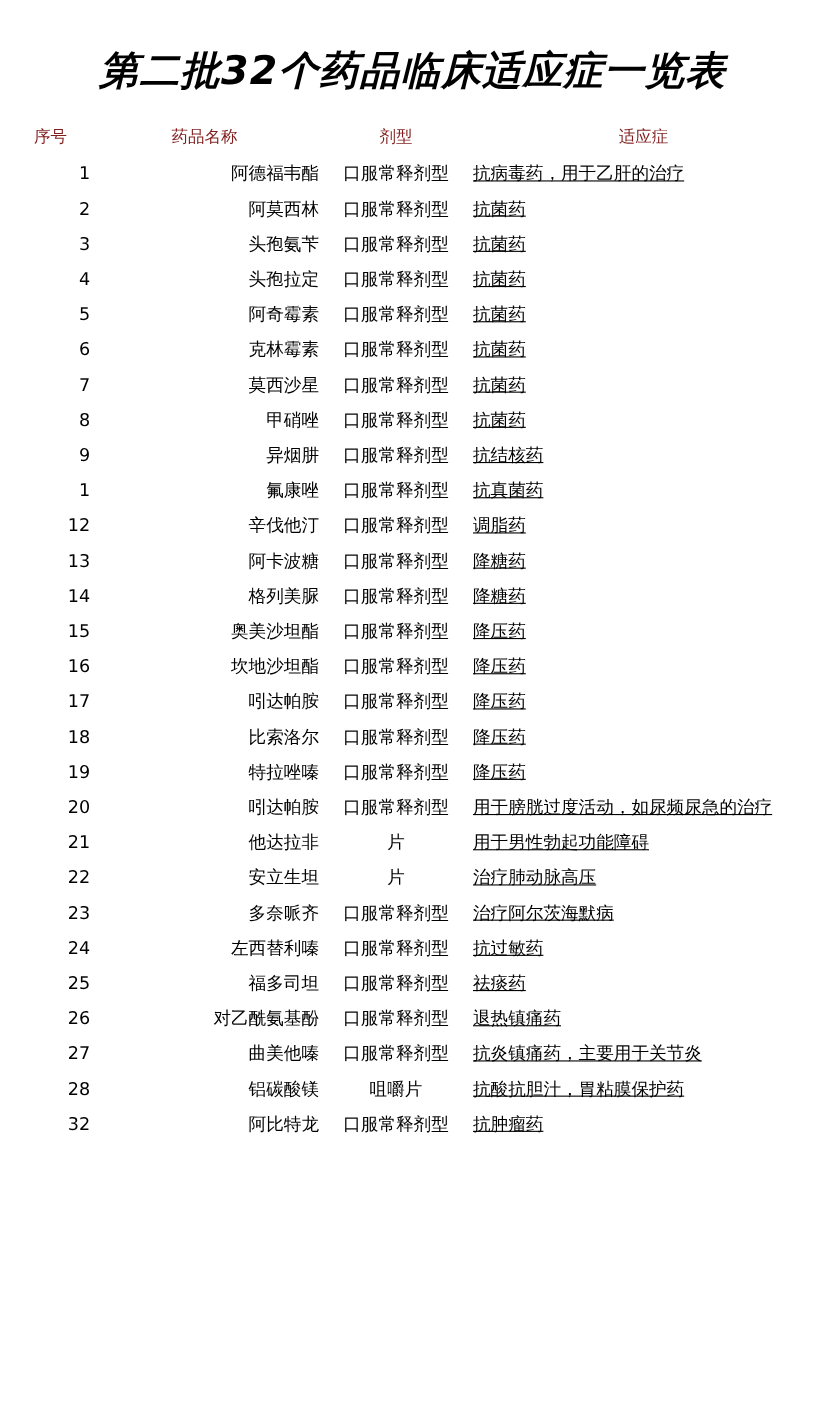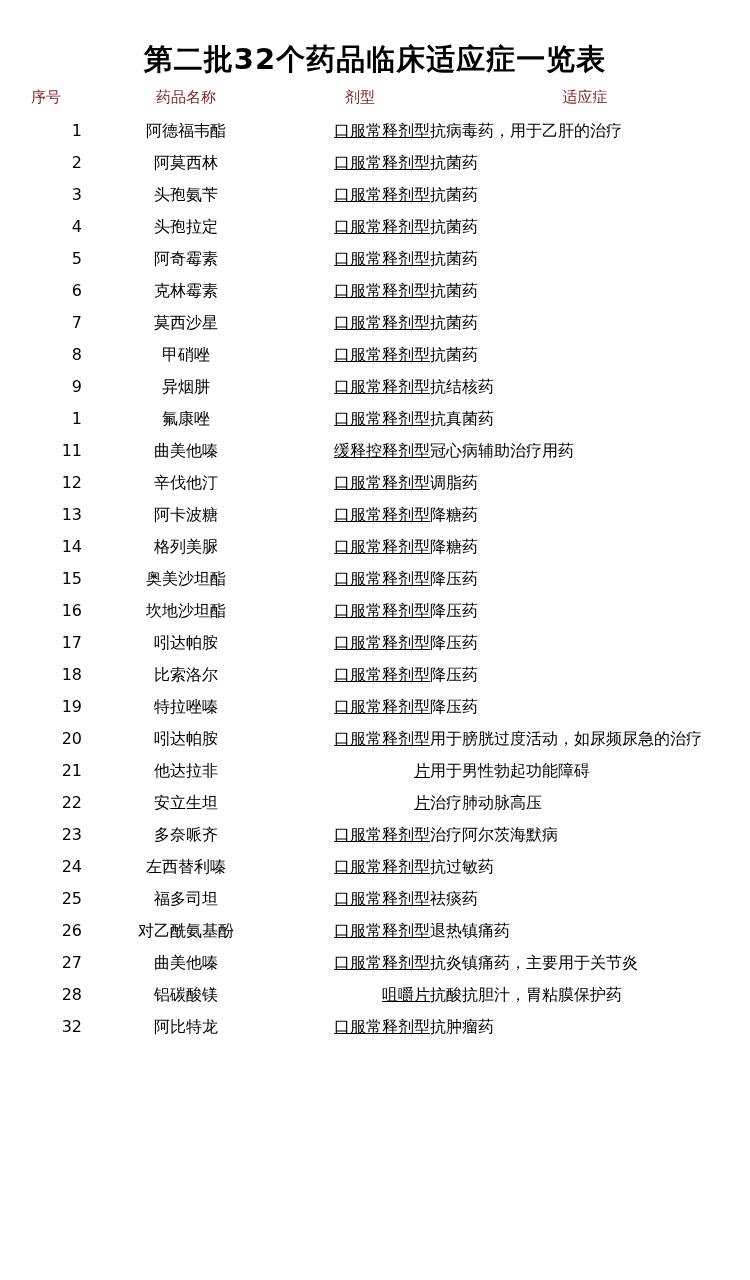--- a/index.html
+++ b/index.html
@@ -16,25 +16,26 @@
   }
   .page {
     width: 750px;
     height: 1280px;
     position: relative;
     box-sizing: border-box;
     padding: 0 10px;
   }
   .title {
     text-align: center;
-    font-size: 29px;
+    font-size: 36px;
     font-weight: bold;
     letter-spacing: 1px;
-    margin: 40px 0 6px 0;
+    margin: 40px 0 24px 0;
     color: #000;
+    font-style: italic;
   }
   table.sheet {
     width: 100%;
     border-collapse: collapse;
     table-layout: fixed;
   }
   table.sheet th {
     font-size: 15px;
     font-weight: normal;
     color: #7f1d1d;
@@ -57,31 +58,31 @@
   .th-name { width: 208px; }
   .th-form { width: 140px; font-family: Liberation Serif, serif; }
   .th-ind  { width: 310px; }
 
   td.no {
     text-align: right;
     padding-right: 14px;
     font-size: 16px;
   }
   td.name {
+    text-align: right;
+    padding-left: 18px;
+  }
+  td.form {
     text-align: center;
-    padding-left: 18px;
-  }
-  td.form {
-    text-align: right;
-    text-decoration: underline;
   }
   td.ind {
     text-align: left;
     padding-left: 4px;
     padding-right: 6px;
+    text-decoration: underline;
   }
   
   th.th-no   { text-align: center; padding-left: 6px;}
   th.th-name { text-align: center; }
   th.th-form { text-align: center; }
   th.th-ind  { text-align: center; }
 </style>
 </head>
 <body>
 
@@ -159,26 +160,20 @@
           <td class="form">口服常释剂型</td>
           <td class="ind">抗结核药</td>
         </tr>
         <tr>
           <td class="no">1</td>
           <td class="name">氟康唑</td>
           <td class="form">口服常释剂型</td>
           <td class="ind">抗真菌药</td>
         </tr>
         <tr>
-          <td class="no">11</td>
-          <td class="name">曲美他嗪</td>
-          <td class="form">缓释控释剂型</td>
-          <td class="ind">冠心病辅助治疗用药</td>
-        </tr>
-        <tr>
           <td class="no">12</td>
           <td class="name">辛伐他汀</td>
           <td class="form">口服常释剂型</td>
           <td class="ind">调脂药</td>
         </tr>
         <tr>
           <td class="no">13</td>
           <td class="name">阿卡波糖</td>
           <td class="form">口服常释剂型</td>
           <td class="ind">降糖药</td>

